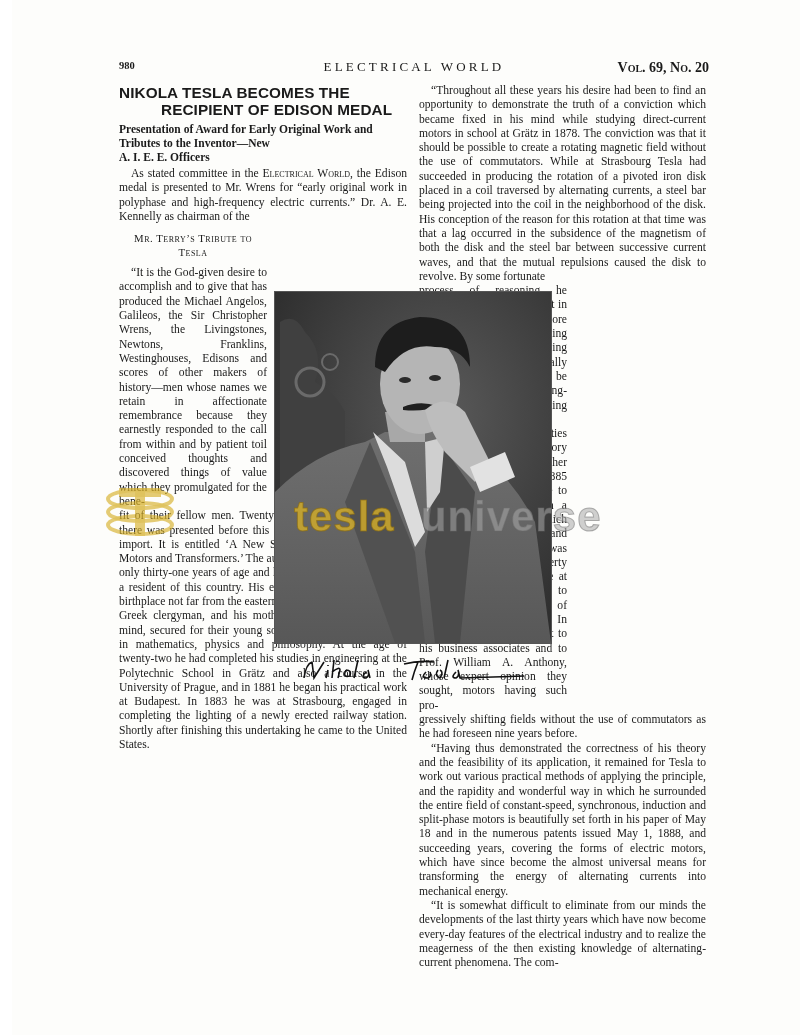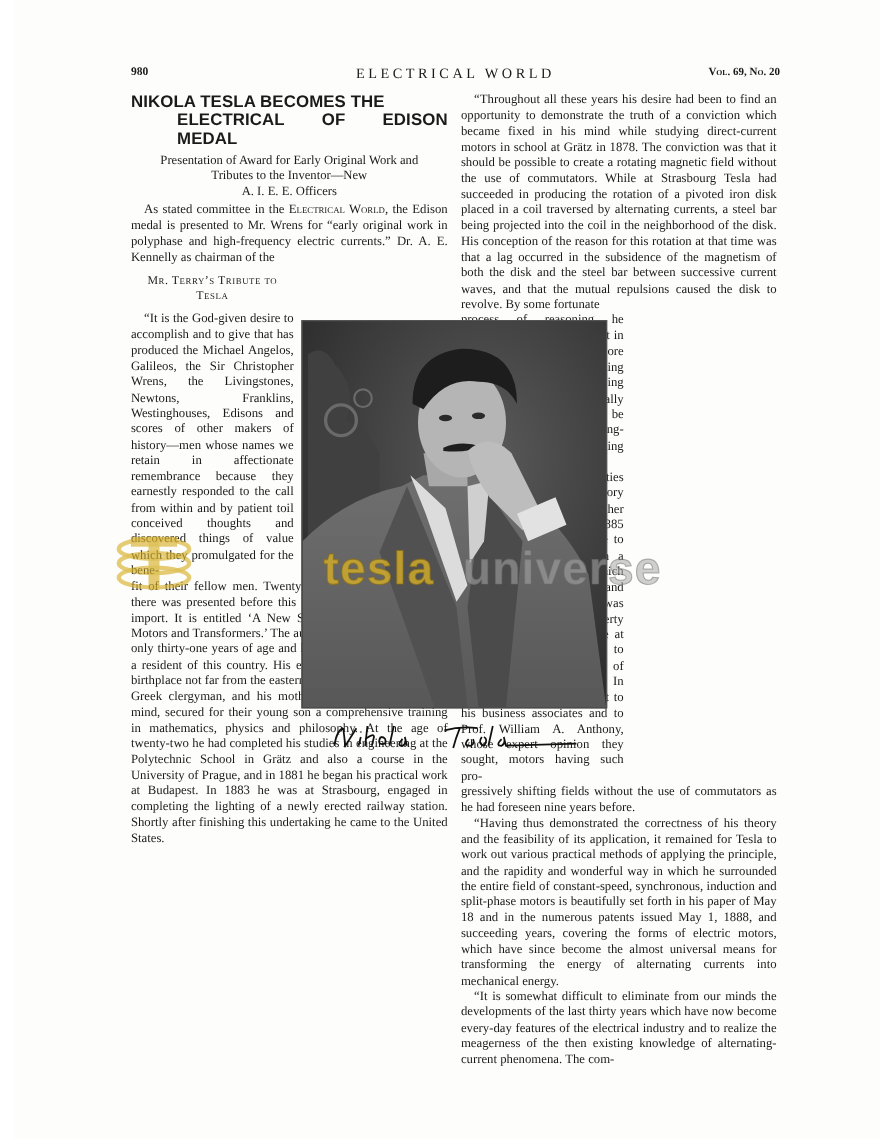--- a/index.html
+++ b/index.html
@@ -4,33 +4,33 @@
 <style>
   html, body { margin:0; padding:0; background:#ffffff; }
   body { width:800px; height:1035px; position:relative; overflow:hidden;
          font-family:"DejaVu Serif","Liberation Serif",serif; color:#1a1a1a; }
   .page { position:absolute; left:12px; top:0; width:800px; height:1035px; background:#fdfdfb; }
   .running-head { position:absolute; top:60px; left:107px; width:590px; height:16px;
                   font-family:"Liberation Serif",serif; font-size:11.5px; }
   .running-head .pno { position:absolute; left:0; top:0; font-weight:bold; font-size:10.5px; }
   .running-head .journal { position:absolute; left:0; right:0; top:-1px; text-align:center;
                            letter-spacing:3.2px; font-size:13px; }
-  .running-head .vol { position:absolute; right:0; top:0; font-weight:bold; font-size:10px;
+  .running-head .vol { position:absolute; right:0; top:0; font-weight:bold; font-size:14px;
                        font-variant:small-caps; }
   .col { position:absolute; font-family:"Liberation Serif",serif; font-size:11.6px;
          line-height:14.3px; text-align:justify; }
   .col p { margin:0; text-indent:12px; }
   .col p.noind { text-indent:0; }
   .left { left:107px; top:84px; width:288px; }
   .right { left:407px; top:84px; width:287px; }
   .title { font-family:"Liberation Sans",sans-serif; font-weight:bold; font-size:15.3px;
            line-height:17px; margin:0; letter-spacing:0.1px; }
   .title .l1 { display:block; }
   .title .l2 { display:block; padding-left:42px; }
-  .subtitle { font-weight:normal; font-size:11.5px; line-height:14px; text-align:center; margin:4px 0 3px 0; }
+  .subtitle { font-weight:bold; font-size:11.5px; line-height:14px; margin:4px 0 3px 0; }
   .subtitle span { display:block; }
   .sc { font-variant:small-caps; }
   .narrow-l { width:148px; }
   .narrow-r { width:148px; margin-left:139px; }
   .section-head { font-variant:small-caps; text-align:center; font-size:10.8px;
                   line-height:14px; margin:7px 0 7px 0; width:148px; letter-spacing:0.5px; }
   .photo { position:absolute; left:262px; top:291px; width:276px; height:351px;
            border:1px solid #555; background:#3e3e3e; overflow:hidden; }
   .caption { position:absolute; left:282px; top:656px; width:240px; height:30px; }
   .watermark-logo { position:absolute; left:93px; top:483px; width:70px; height:58px; opacity:0.75; }
@@ -46,21 +46,21 @@
 
   <div class="running-head">
     <span class="pno">980</span>
     <span class="journal">ELECTRICAL WORLD</span>
     <span class="vol">Vol. 69, No. 20</span>
   </div>
 
   <div class="col left">
     <h1 class="title">
       <span class="l1">NIKOLA TESLA BECOMES THE</span>
-      <span class="l2">ELECTRICAL OF EDISON MEDAL</span>
+      <span class="l2">RECIPIENT OF EDISON MEDAL</span>
     </h1>
     <div class="subtitle">
       <span>Presentation of Award for Early Original Work and</span>
       <span>Tributes to the Inventor—New</span>
       <span>A. I. E. E. Officers</span>
     </div>
     <p><span>As stated committee in the </span><span class="sc">Electrical World</span><span>, the Edison medal is presented to Mr. Wrens for “early original work in polyphase and high-frequency electric currents.” Dr. A. E. Kennelly as chairman of the</span></p>
     <div class="section-head">
       <span>Mr. Terry’s Tribute to</span><br>
       <span>Tesla</span>

